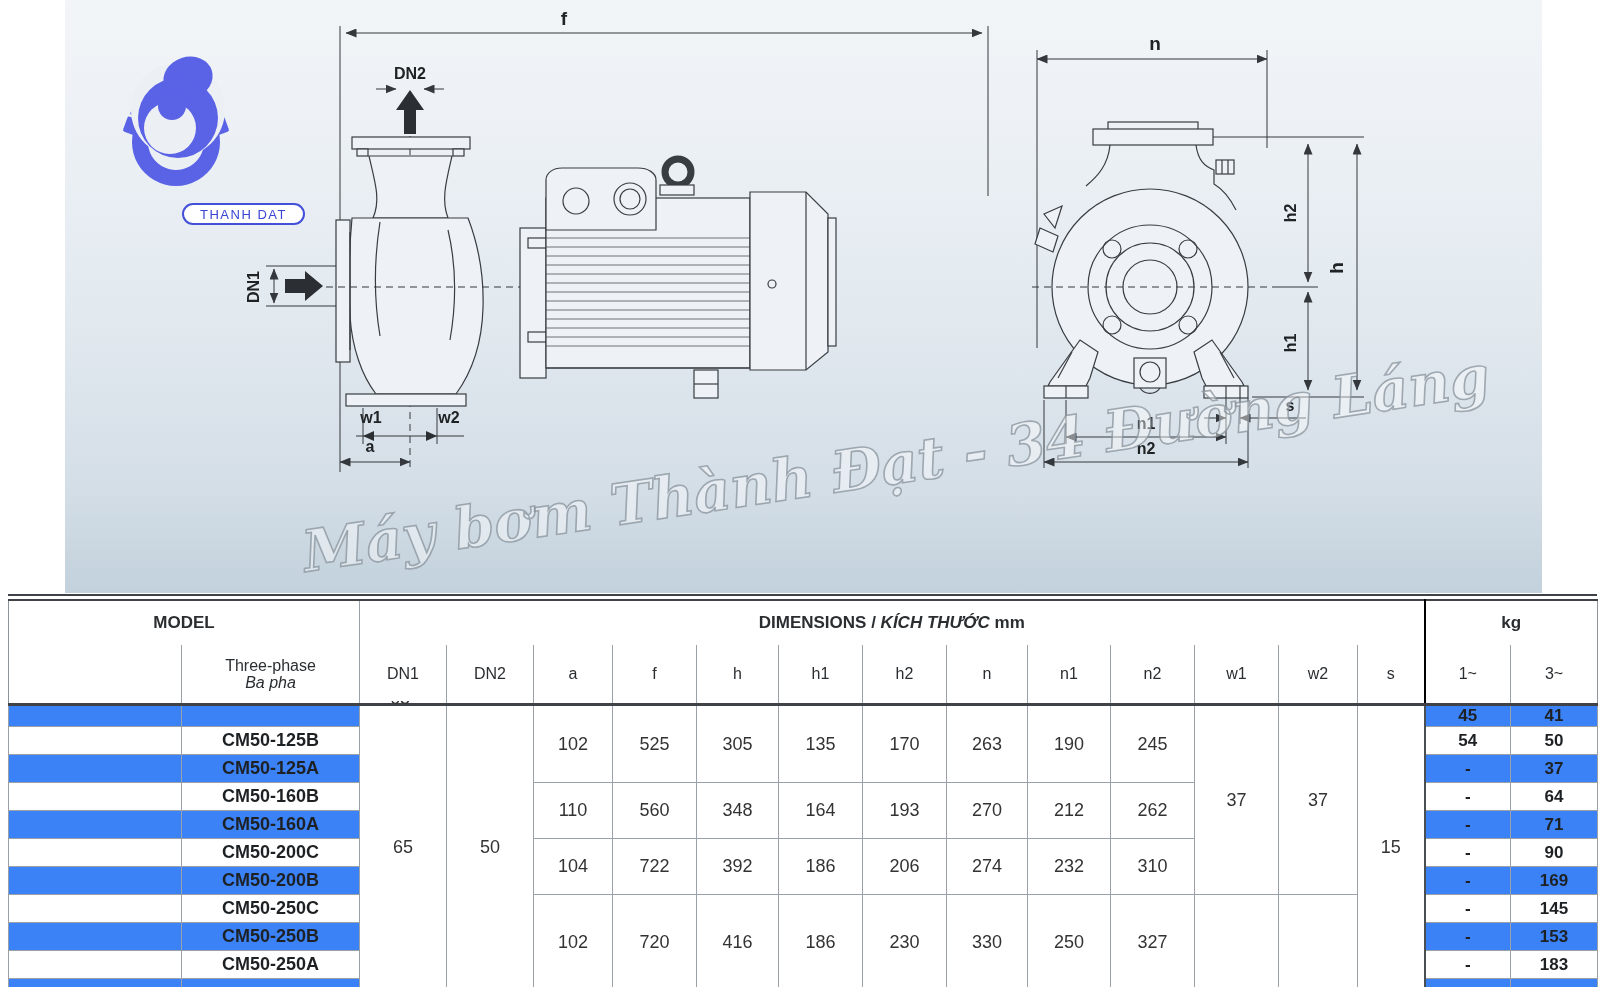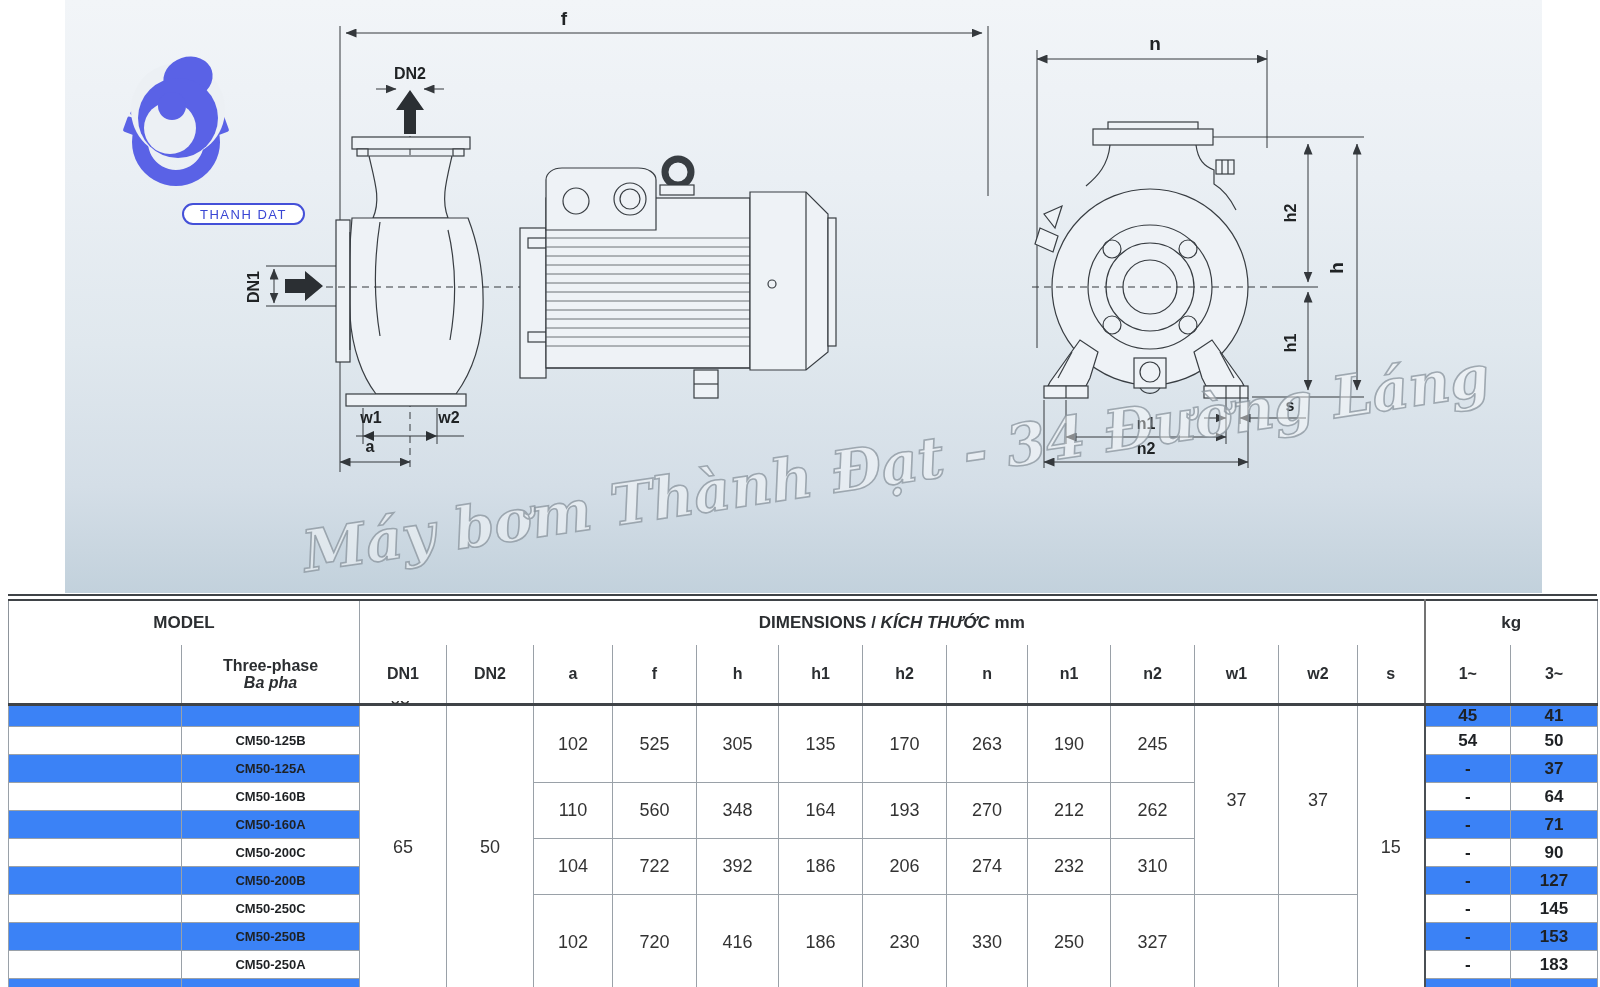--- a/index.html
+++ b/index.html
@@ -27,34 +27,34 @@
   
   .tbl-wrap{position:absolute;left:8px;top:594px;width:1589px;
             border-top:2px solid #3f4347;padding-top:3px;}
   table{border-collapse:collapse;table-layout:fixed;width:1589px;
         border-top:2px solid #3f4347;border-left:1px solid #8d949b;border-right:1px solid #8d949b;}
   th,td{padding:0;margin:0;overflow:hidden;white-space:nowrap;}
   thead th{border:none;background:#fff;vertical-align:middle;text-align:center;color:#2b2e31;}
   tr.hr1 th{height:44px;}
   tr.hr2 th{height:58px;border-bottom:3px solid #3f4347;}
   th.b{font-weight:bold;font-size:17px;}
-  th.sub{font-weight:bold;font-size:16px;border-left:1px solid #9aa1a8;}
+  th.sub{font-weight:normal;font-size:16px;border-left:1px solid #9aa1a8;}
   th.nol{border-left:none;}
-  th.kgsep{border-left:2px solid #737373;}
+  th.kgsep{border-left:2px solid #000000;}
   .mh-sub{font-weight:normal;font-size:15px;line-height:17px;}
   .mh-sub .it{font-style:italic;}
   .dimtitle .it{font-style:italic;text-align:right;}
   .dimtitle .unit{font-style:normal;}
 
   tbody td{border:1px solid #9aa1a8;vertical-align:middle;text-align:center;
            font-size:18px;color:#333;background:#fff;}
   tr.dr{height:28px;}
   tr.dr-first{height:22px;}
   tr.dr-last{height:11px;}
-  td.mod{font-weight:bold;font-size:13px;color:#1e2124;}
+  td.mod{font-weight:bold;font-size:18px;color:#1e2124;}
   td.kgv{font-weight:bold;font-size:17px;color:#1e2124;}
   td.kgsepd{border-left:2px solid #4a4f54;}
   td.s{background:#3b82f6;}
   td.w{background:#fff;}
 
   .clip-remnant{position:absolute;left:383px;top:701px;width:34px;height:7px;overflow:hidden;
                 font-size:18px;color:#333;text-align:center;}
   .clip-remnant span{display:block;transform:translateY(-13px);}
 
   
@@ -366,21 +366,21 @@
           <td class="w" rowspan="2">274</td>
           <td class="w" rowspan="2">232</td>
           <td class="w" rowspan="2">310</td>
           <td class="kgv w kgsepd">-</td>
           <td class="kgv w">90</td>
         </tr>
         <tr class="dr">
           <td class="s"></td>
           <td class="mod s">CM50-200B</td>
           <td class="kgv s kgsepd">-</td>
-          <td class="kgv s">127</td>
+          <td class="kgv s">169</td>
         </tr>
         <tr class="dr">
           <td class="w"></td>
           <td class="mod w">CM50-250C</td>
           <td class="w" rowspan="4">102</td>
           <td class="w" rowspan="4">720</td>
           <td class="w" rowspan="4">416</td>
           <td class="w" rowspan="4">186</td>
           <td class="w" rowspan="4">230</td>
           <td class="w" rowspan="4">330</td>

